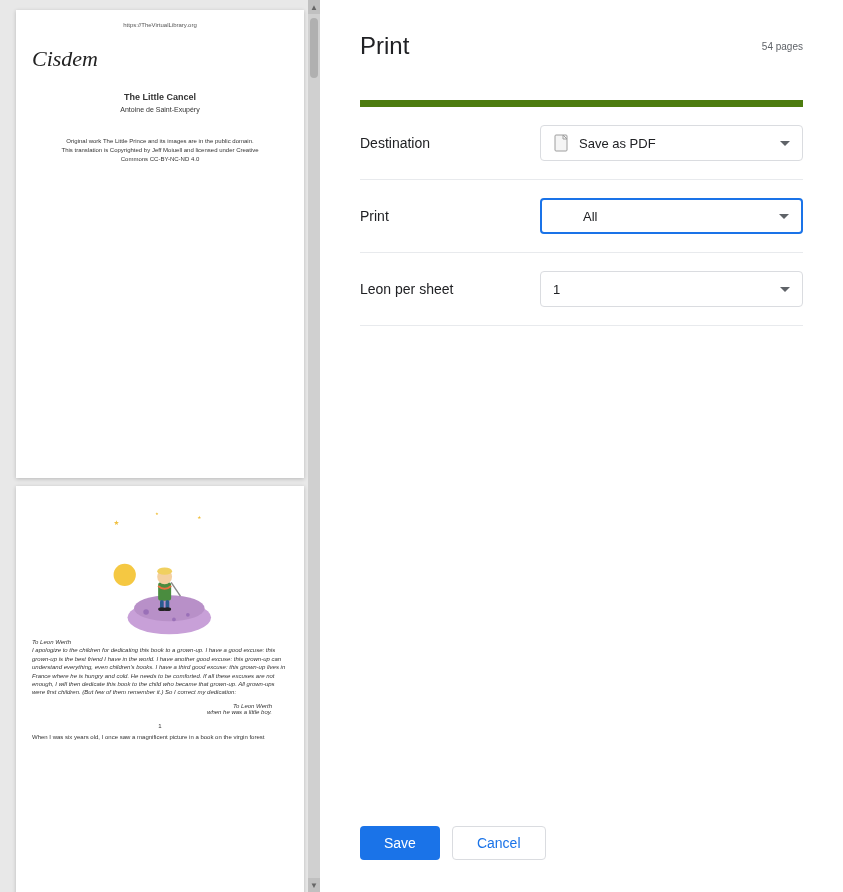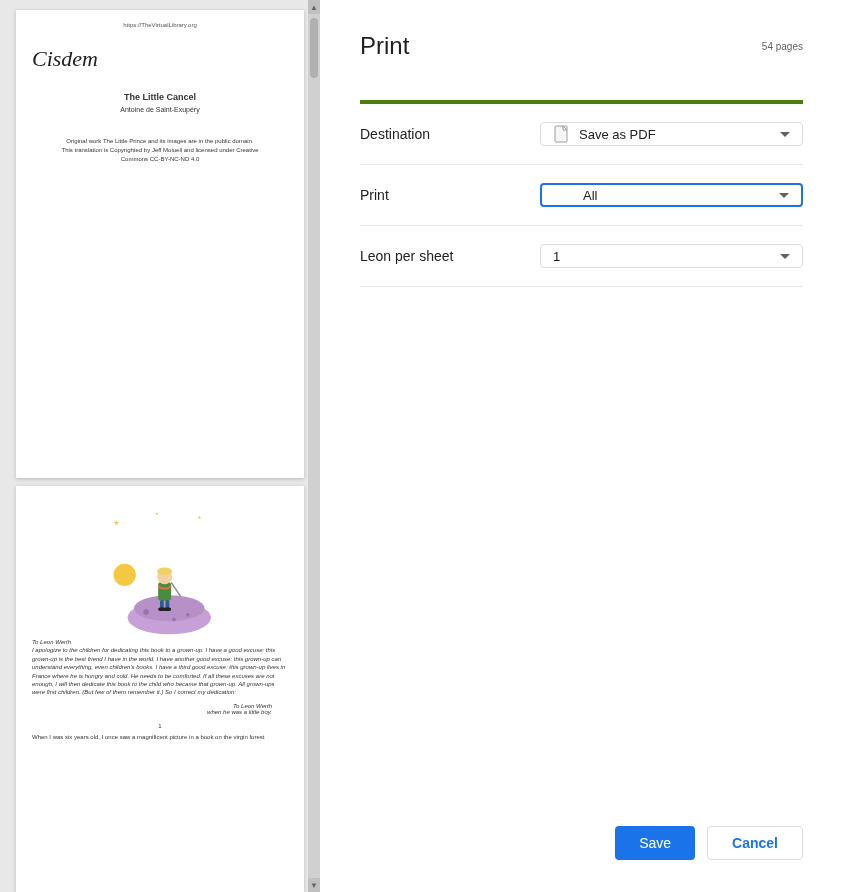--- a/index.html
+++ b/index.html
@@ -195,21 +195,21 @@
     }
 
     .setting-row {
       display: flex;
       align-items: center;
       padding: 18px 0;
       border-bottom: 1px solid #e8eaed;
     }
 
     .setting-row:first-child {
-      border-top: 4px solid #4d7c0f;
+      border-top: 7px solid #4d7c0f;
       justify-content: flex-end;
     }
 
     .setting-label {
       width: 180px;
       font-size: 14px;
       color: #202124;
       flex-shrink: 0;
     }
 
@@ -217,21 +217,21 @@
       flex: 1;
     }
 
     .select-wrapper {
       position: relative;
       width: 100%;
     }
 
     .select-btn {
       width: 100%;
-      height: 24px;
+      height: 36px;
       border: 1px solid #dadce0;
       border-radius: 4px;
       background: white;
       display: flex;
       align-items: center;
       padding: 0 12px;
       cursor: pointer;
       font-size: 13px;
       color: #202124;
       justify-content: space-between;
@@ -262,21 +262,20 @@
       height: 20px;
       display: flex;
       align-items: center;
       justify-content: center;
       flex-shrink: 0;
     }
 
     
     .button-row {
       display: flex;
-      justify-content: flex-end;
       gap: 12px;
       padding-top: 20px;
     }
 
     .btn-save {
       background: #1a73e8;
       color: white;
       border: none;
       border-radius: 4px;
       padding: 8px 24px;
@@ -286,21 +285,21 @@
     }
 
     .btn-cancel {
       background: white;
       color: #1a73e8;
       border: 1px solid #dadce0;
       border-radius: 4px;
       padding: 8px 24px;
       font-size: 14px;
       cursor: pointer;
-      font-weight: 700;
+      font-weight: 400;
     }
 
     
     .prince-svg {
       width: 120px;
       height: 130px;
     }
   </style>
 </head>
 <body>

